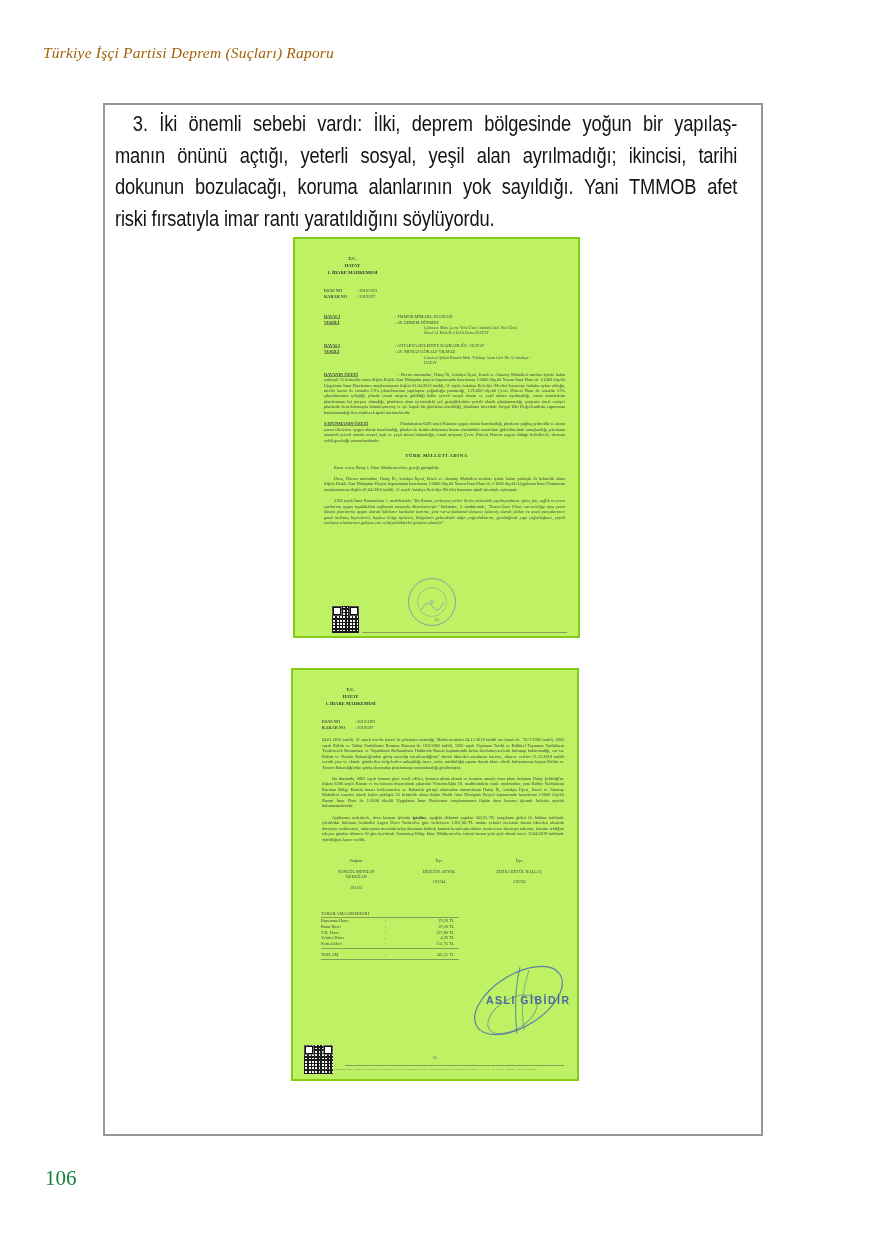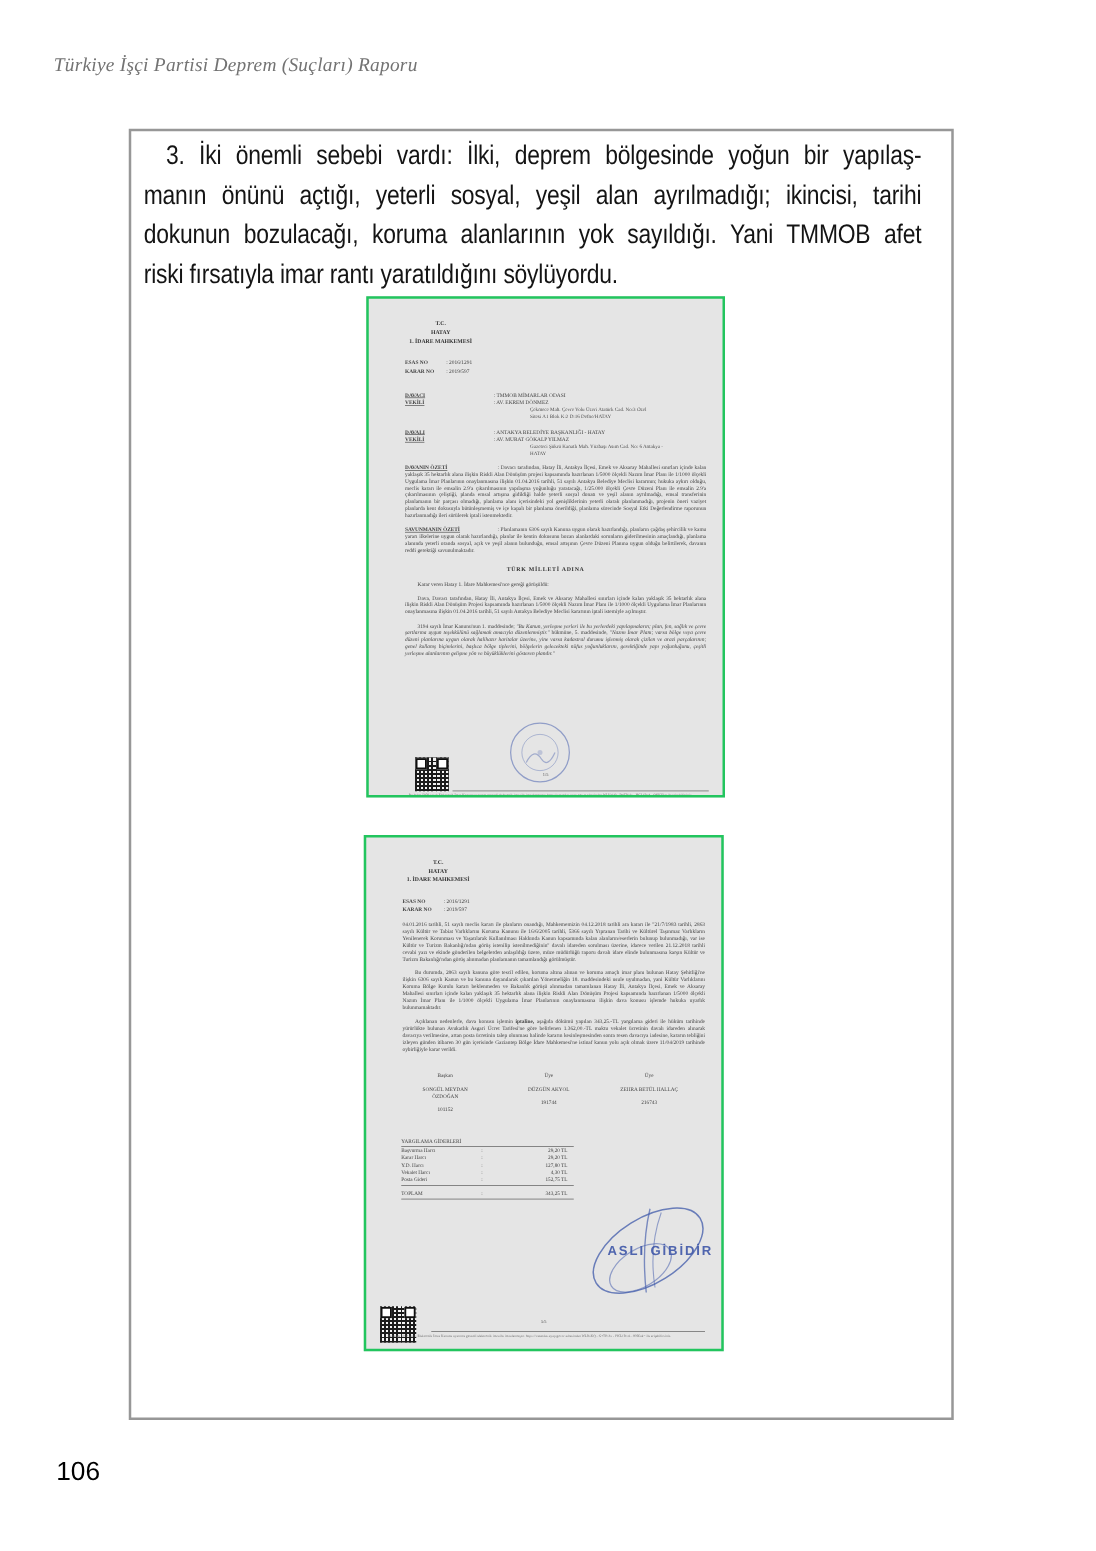--- a/index.html
+++ b/index.html
@@ -3,43 +3,43 @@
 <meta charset="utf-8">
 <style>
   html,body{margin:0;padding:0;}
   body{
     width:877px;height:1241px;position:relative;background:#ffffff;
     font-family:"Liberation Serif", serif;color:#222;overflow:hidden;
   }
   
   .running-head{
     position:absolute;left:43px;top:44px;font-style:italic;font-size:15.5px;
-    color:#737373;letter-spacing:.2px;font-family:"Liberation Serif",serif;
+    color:#a16207;letter-spacing:.2px;font-family:"Liberation Serif",serif;
   }
   .folio{
-    position:absolute;left:45px;top:1166px;font-size:21px;color:#000000;
-    font-family:Liberation Sans, sans-serif;
+    position:absolute;left:45px;top:1166px;font-size:21px;color:#15803d;
+    font-family:Liberation Serif, serif;
   }
   .content-box{
     position:absolute;left:103px;top:103px;width:660px;height:1033px;
     border:2px solid #979797;background:#fff;box-sizing:border-box;
   }
   
   .lead-wrap{position:absolute;left:115px;top:109px;width:622px;}
   .lead{
     width:731px;transform:scaleX(.851);transform-origin:0 0;
     font-family:"Liberation Sans",sans-serif;font-size:21.5px;line-height:31.5px;
     color:#141414;letter-spacing:-.2px;
   }
   .lead .ln{text-align:justify;}
   .lead .ln.jl{text-align-last:justify;}
   .lead .ln.first{text-indent:21px;}
   
   .scan{
-    position:absolute;background:#e5e5e5;border:2px solid #22c55e;
+    position:absolute;background:#bef264;border:2px solid #84cc16;
     box-sizing:border-box;overflow:hidden;
   }
   .doc1{left:293px;top:237px;width:287px;height:401px;}
   .doc2{left:291px;top:668px;width:288px;height:413px;}
   .scan-content{
     position:absolute;left:0;top:0;transform:scale(.5);transform-origin:0 0;
     font-family:"Liberation Serif",serif;color:#3f3f3f;
     font-size:8.6px;line-height:10.9px;filter:blur(.45px);
   }
   .doc1 .scan-content{width:566px;height:794px;}

